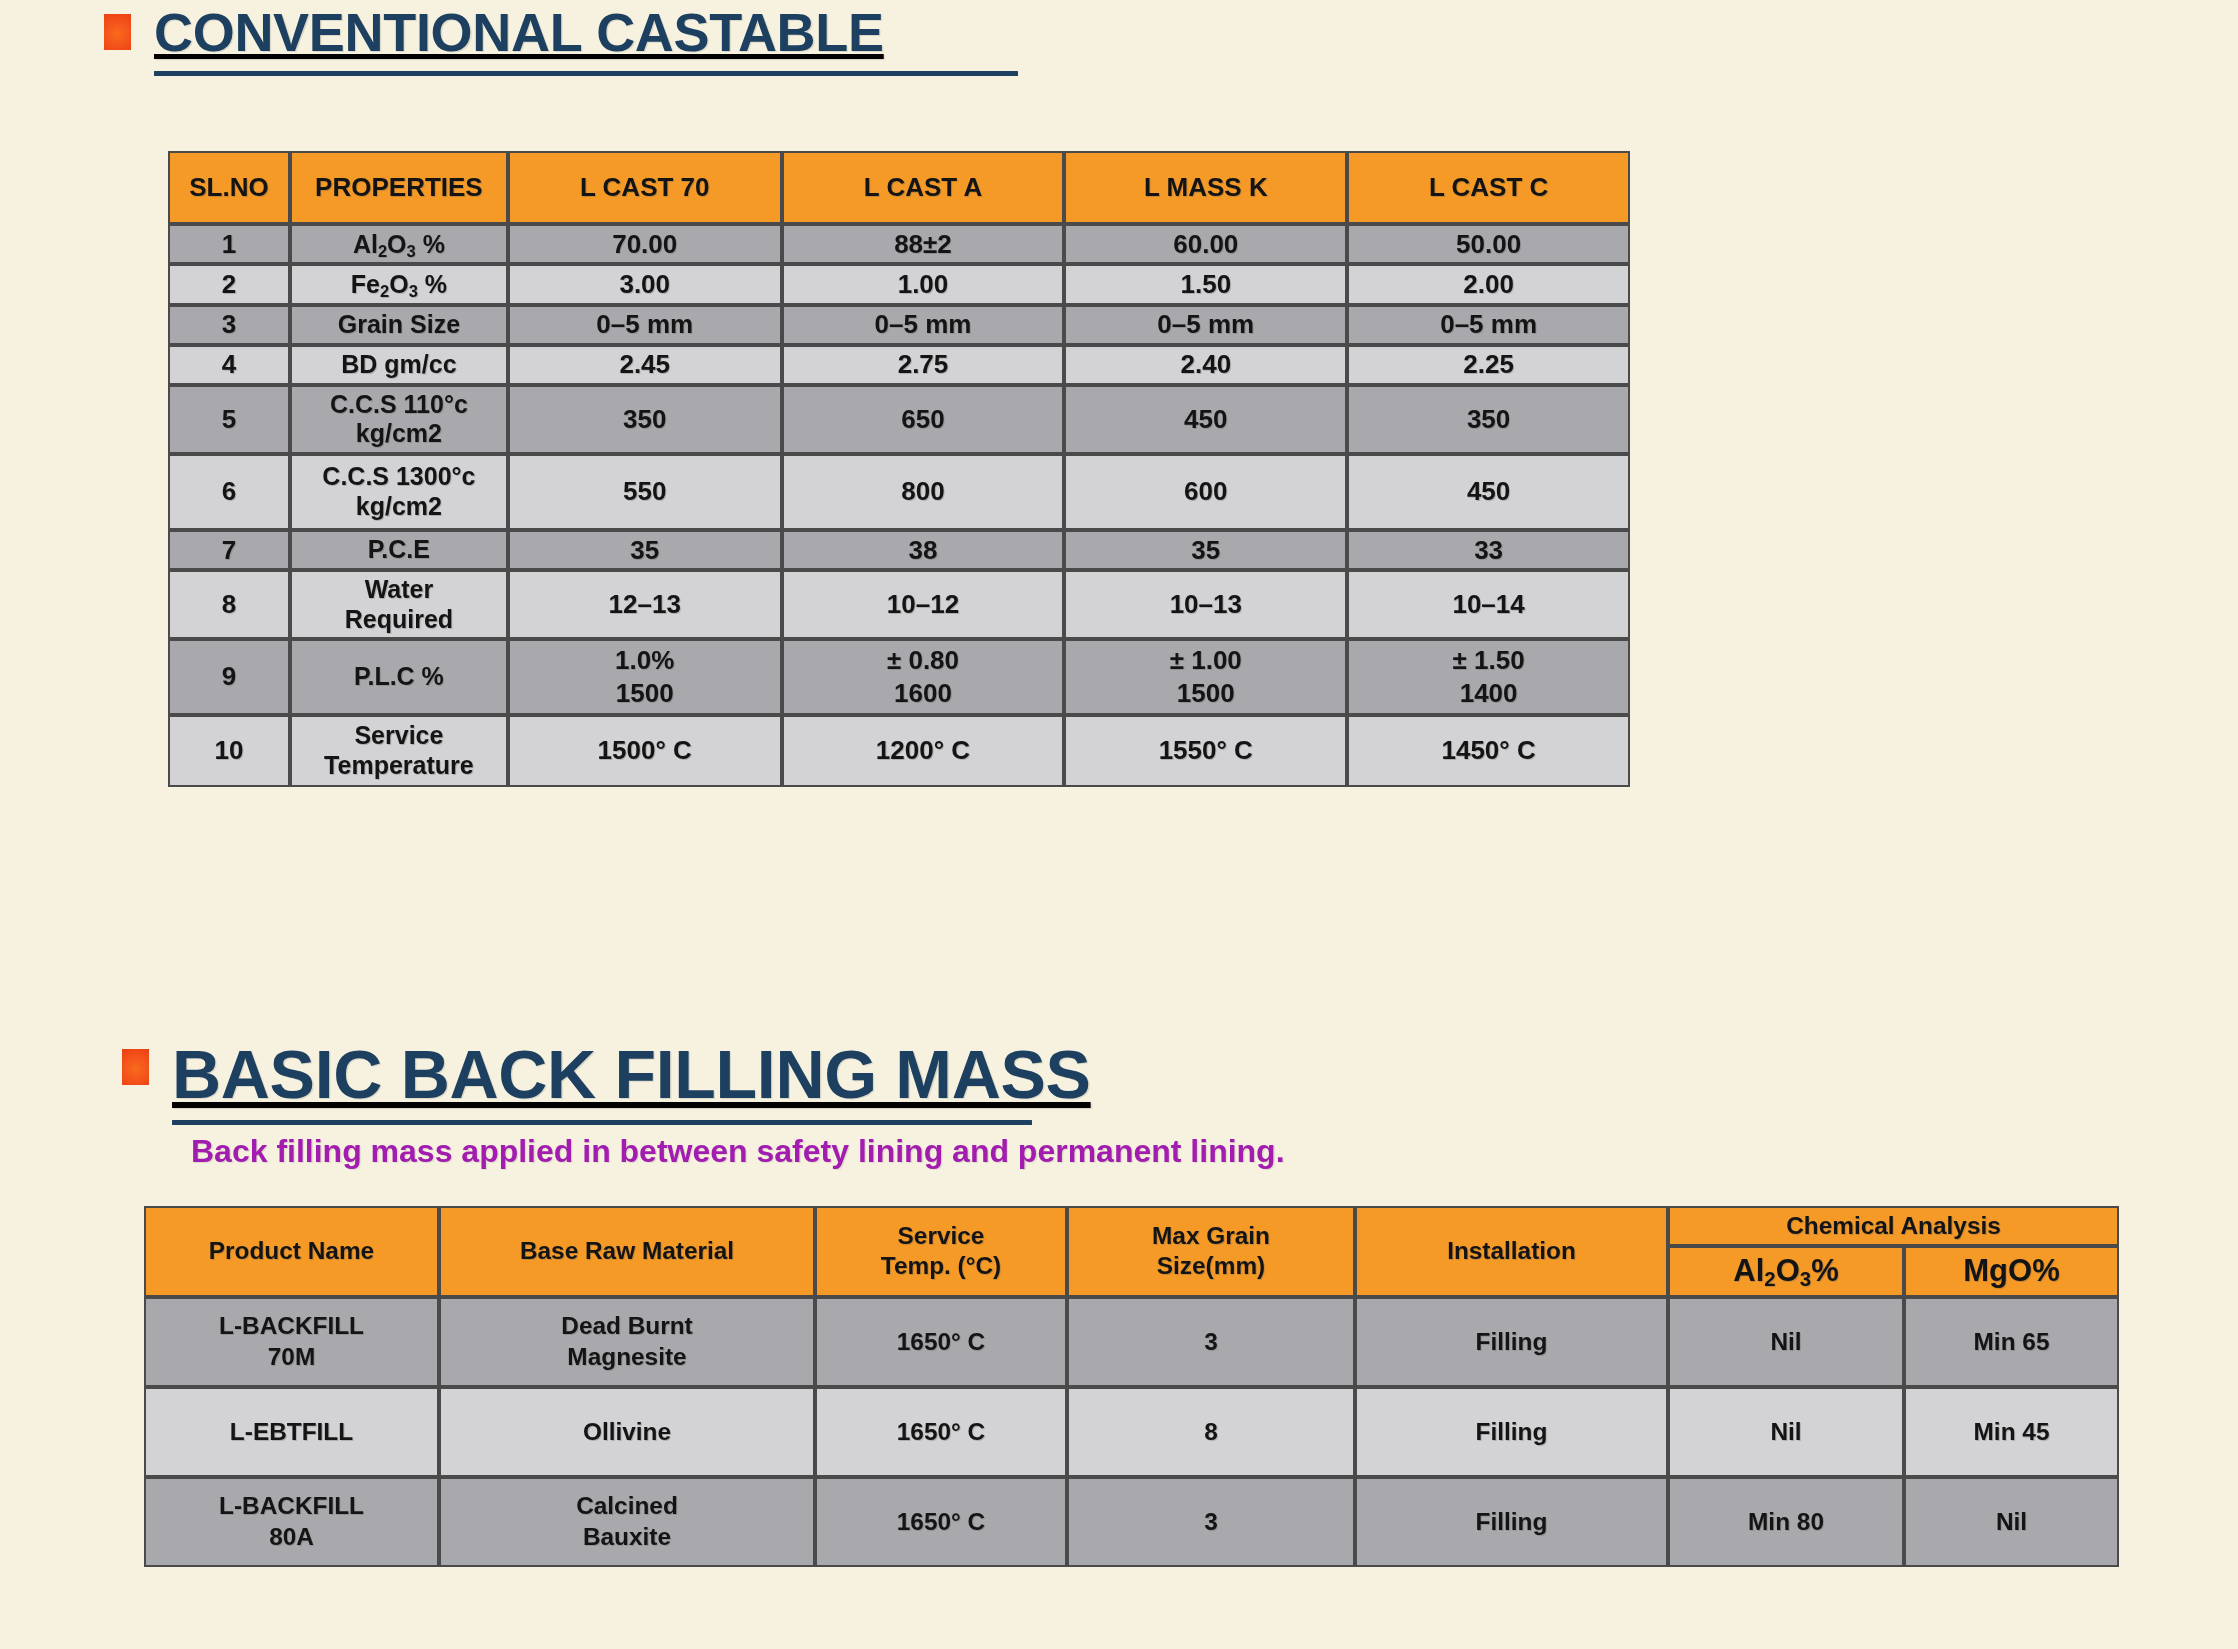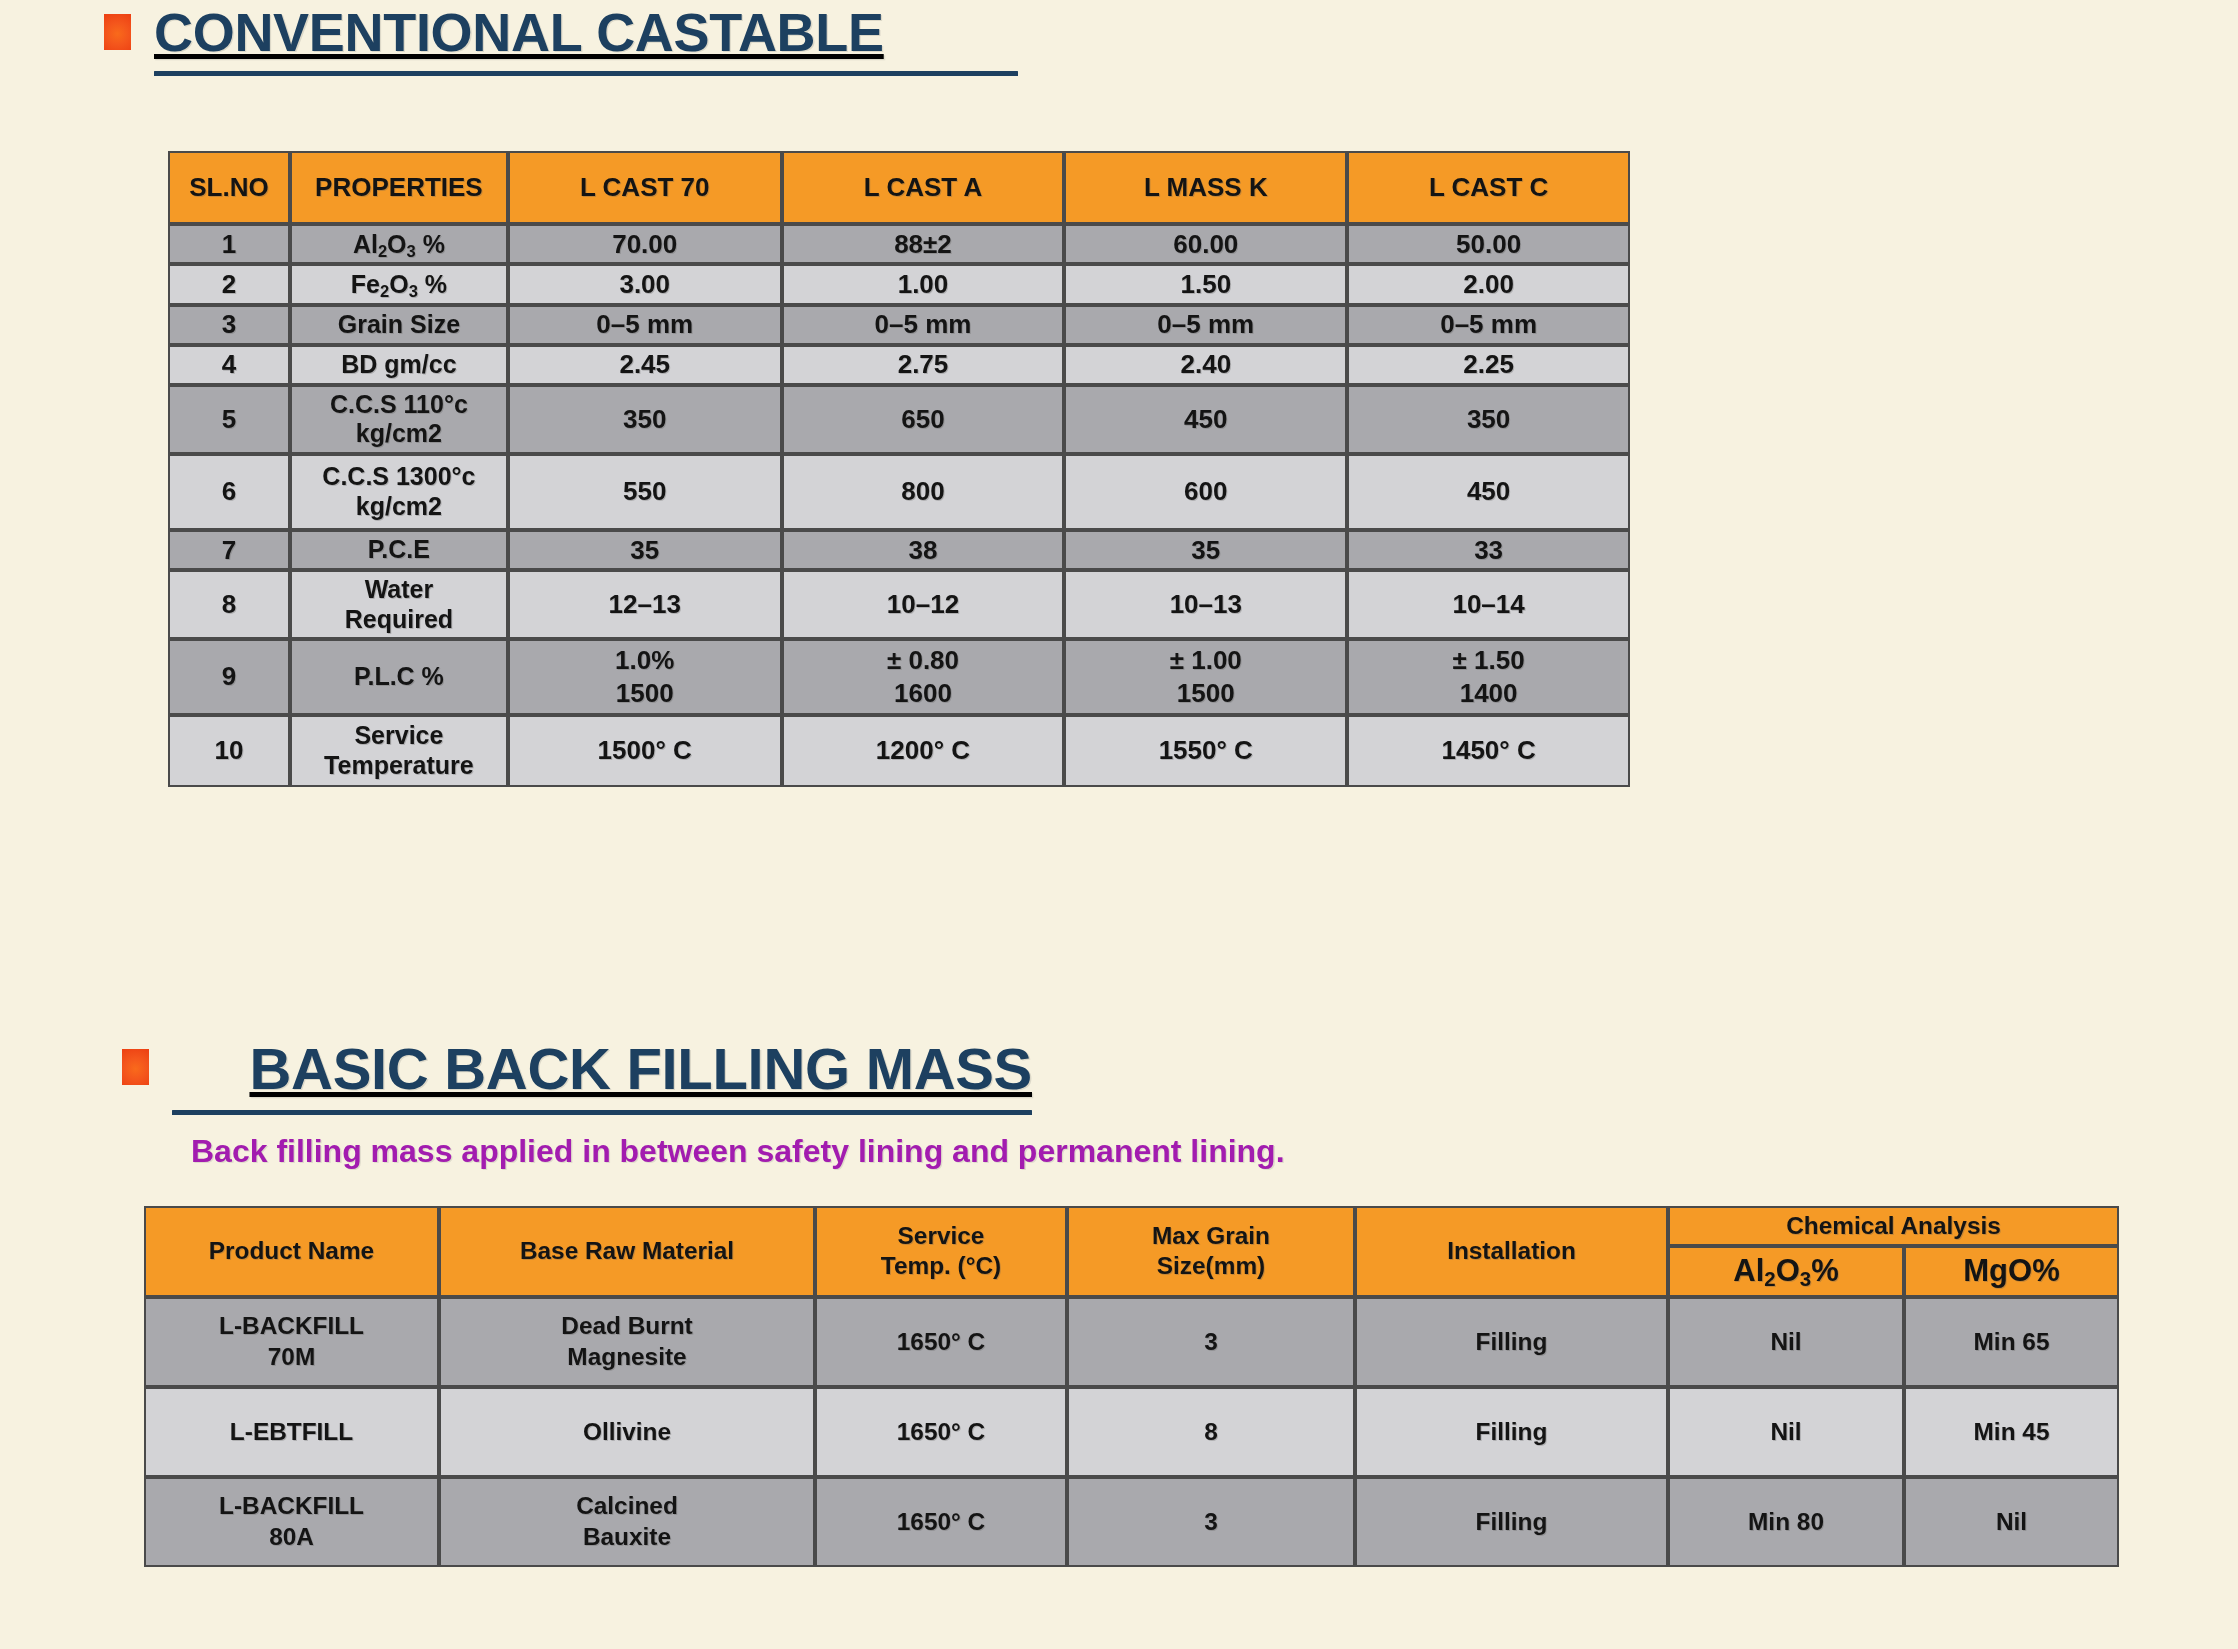--- a/index.html
+++ b/index.html
@@ -29,21 +29,21 @@
   }
   .head-rule{
     height:5.1px;background:#1d4060;margin-top:11.6px;border-radius:0.6px;
   }
 
   #head1{left:104px;top:5.1px;}
   #head1 .head-title{font-size:54px;}
   #head1 .head-rule{width:864px;}
 
   #head2{left:122px;top:1040px;}
-  #head2 .head-title{font-size:58px;text-align:right;}
+  #head2 .head-title{font-size:68px;}
   #head2 .head-rule{width:860px;}
 
   .subtitle{
     position:absolute;left:191px;top:1133px;
     color:#a21caf;font-size:32px;font-weight:bold;white-space:nowrap;
     text-shadow:1.3px 1.3px 0 rgba(150,150,140,.25);
   }
 
   
   .tbl{

